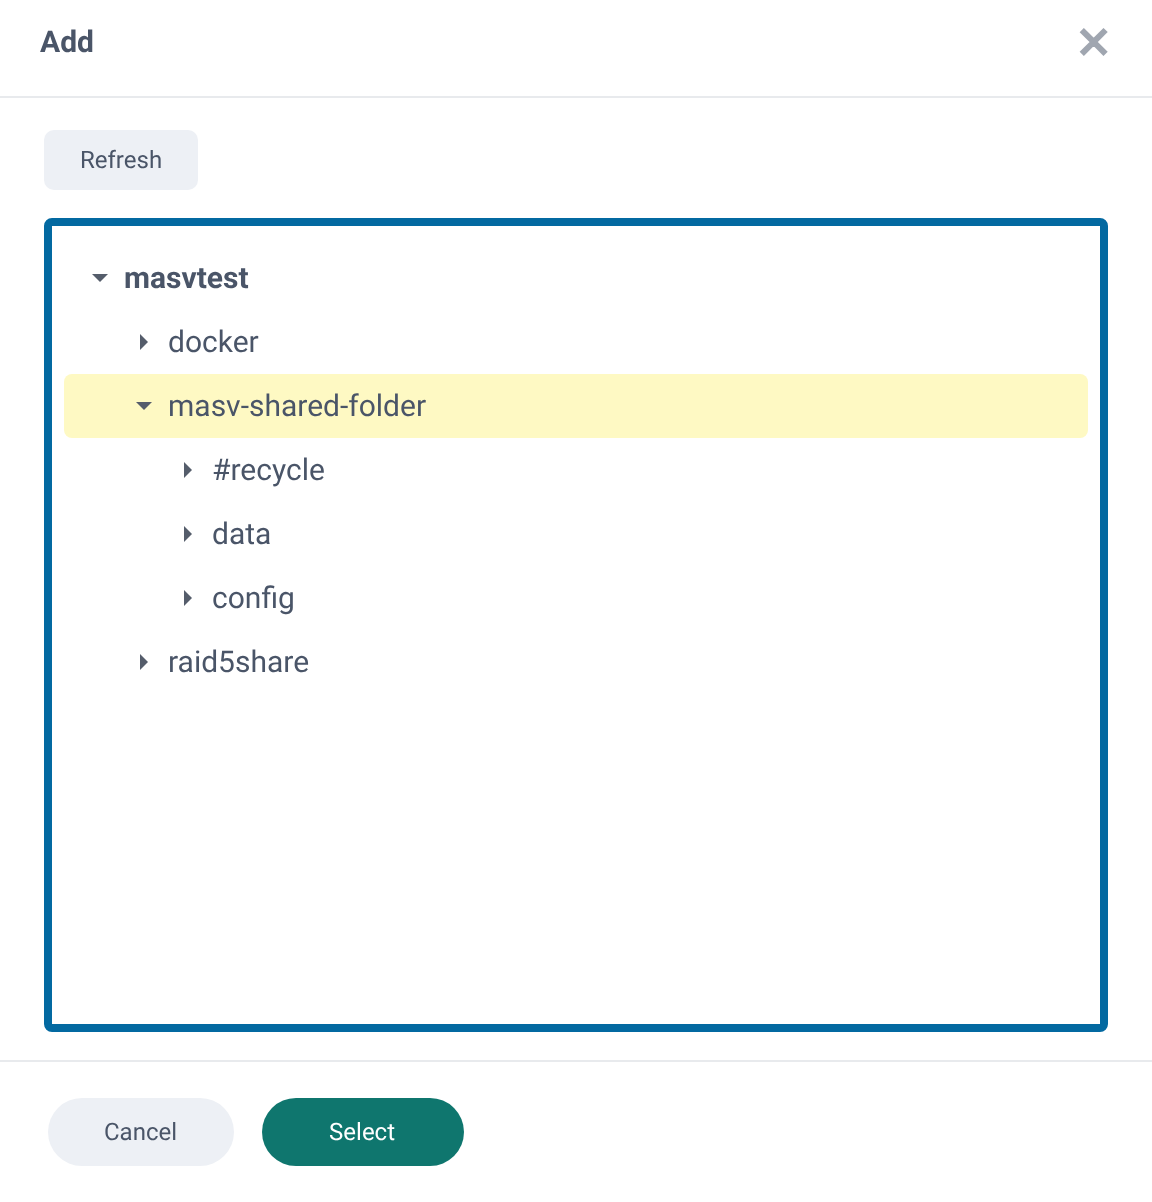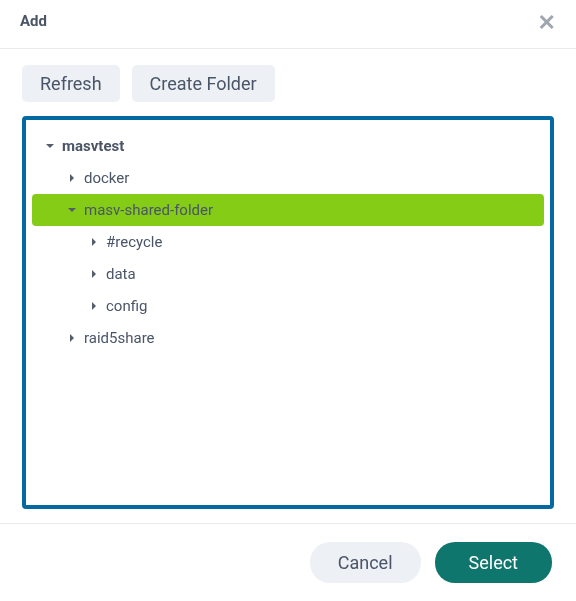--- a/index.html
+++ b/index.html
@@ -38,21 +38,21 @@
     }
     .toolbar {
       display: flex;
       gap: 12px;
       padding: 16px 22px 14px 22px;
     }
     .btn {
       border: none;
       border-radius: 5px;
       padding: 8px 18px;
-      font-size: 18px;
+      font-size: 12px;
       cursor: pointer;
       font-family: inherit;
     }
     .btn-light {
       background: #edf0f5;
       color: #4a5568;
     }
     .tree-container {
       margin: 0 22px;
       border: 4px solid #0369a1;
@@ -64,41 +64,40 @@
     .tree ul { list-style: none; }
     .tree-row {
       display: flex;
       align-items: center;
       padding: 7px 6px;
       border-radius: 4px;
       cursor: pointer;
       white-space: nowrap;
     }
     .tree-row.selected {
-      background: #84cc16;
+      background: #fef9c3;
     }
     .arrow {
       display: inline-flex;
       width: 12px;
       justify-content: center;
       margin-right: 6px;
       color: #555d6b;
     }
     .arrow svg { display: block; }
     .tree-label {
       color: #4a5568;
       font-size: 15px;
     }
     .tree-label.bold { font-weight: 700; }
     .indent-0 { padding-left: 12px; }
     .indent-1 { padding-left: 34px; text-align: center; }
     .indent-2 { padding-left: 56px; }
     .footer {
       display: flex;
-      justify-content: flex-end;
       gap: 14px;
       padding: 18px 24px 18px 24px;
       border-top: 1px solid #e8eaed;
       margin-top: 14px;
     }
     .btn-cancel {
       background: #edf0f5;
       color: #4a5568;
       padding: 10px 28px;
       border-radius: 20px;
@@ -115,21 +114,20 @@
 
 <div class="dialog">
 
   <div class="header">
     <span class="header-title">Add</span>
     <span class="close-icon">✕</span>
   </div>
 
   <div class="toolbar">
     <button class="btn btn-light">Refresh</button>
-    <button class="btn btn-light">Create Folder</button>
   </div>
 
   <div class="tree-container">
     <div class="tree">
       <ul>
         <li>
           <div class="tree-row indent-0">
             <span class="arrow">
               <svg width="10" height="10" viewBox="0 0 10 10">
                   <path d="M1 3 L5 7 L9 3 Z" fill="#555d6b"></path>

